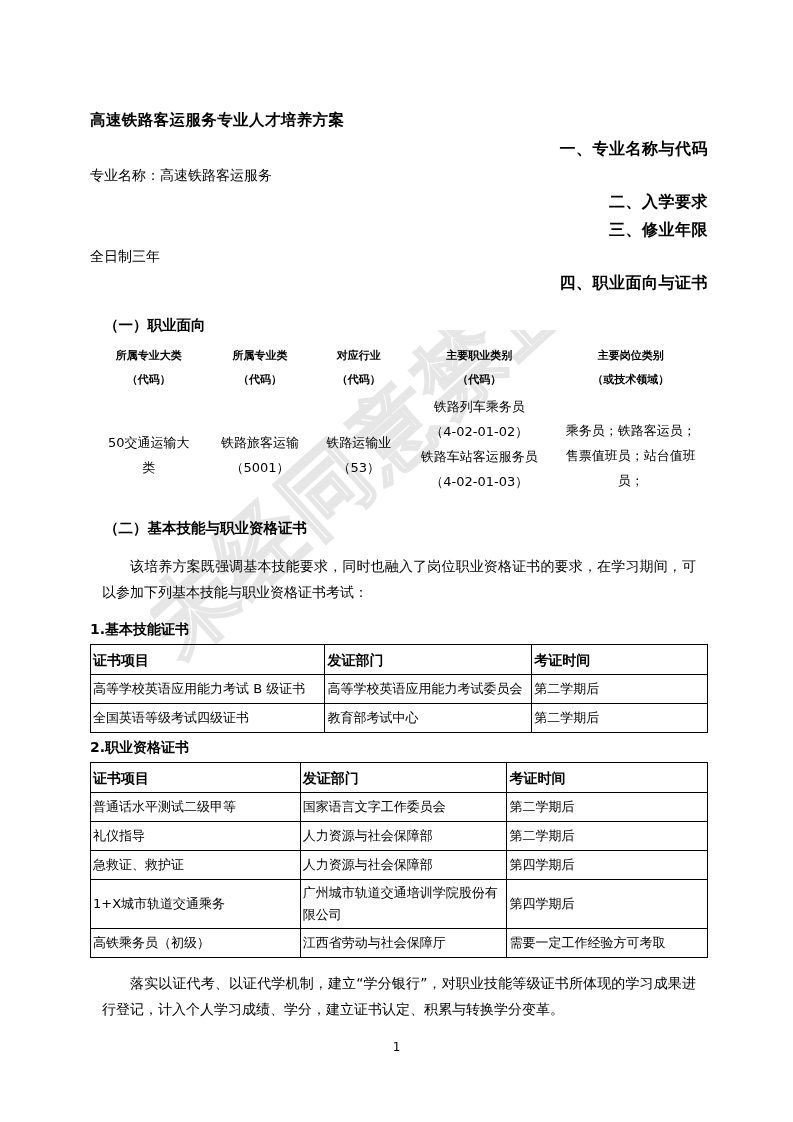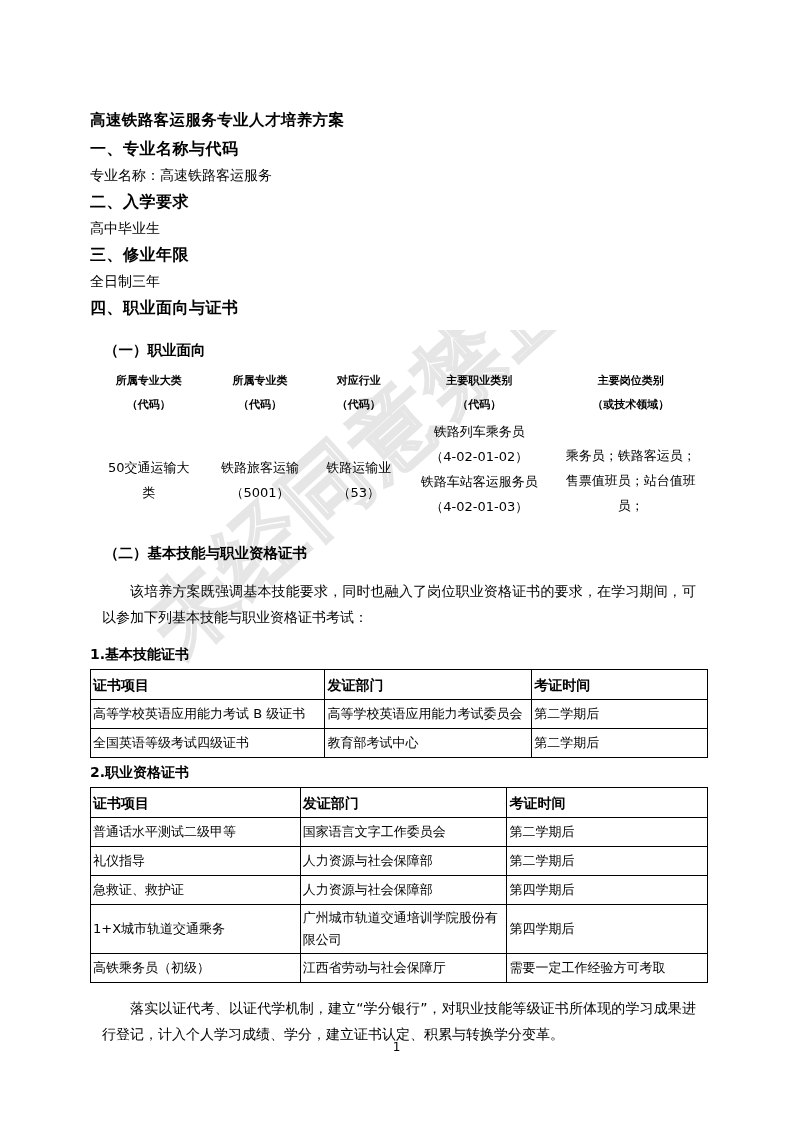--- a/index.html
+++ b/index.html
@@ -48,20 +48,21 @@
     line-height: 26px;
     letter-spacing: 0.4px;
     margin: 0 0 2px 0;
   }
   .h1 {
     font-size: 16px;
     font-weight: bold;
     line-height: 28px;
     letter-spacing: 0.5px;
     margin: 0;
+    text-align: right;
   }
   .h2 {
     font-size: 14.5px;
     font-weight: bold;
     line-height: 25px;
     margin: 16px 0 0 14px;
   }
   .h3 {
     font-size: 14px;
     font-weight: bold;
@@ -161,21 +162,20 @@
   </svg>
 
   <div class="content">
 
     <div class="doc-title">高速铁路客运服务专业人才培养方案</div>
 
     <div class="h1">一、专业名称与代码</div>
     <div class="body-line">专业名称：高速铁路客运服务</div>
 
     <div class="h1">二、入学要求</div>
-    <div class="body-line">高中毕业生</div>
 
     <div class="h1">三、修业年限</div>
     <div class="body-line">全日制三年</div>
 
     <div class="h1">四、职业面向与证书</div>
     <div class="h2">（一）职业面向</div>
 
     <table class="occ-table">
       <colgroup>
         <col class="col-a">

